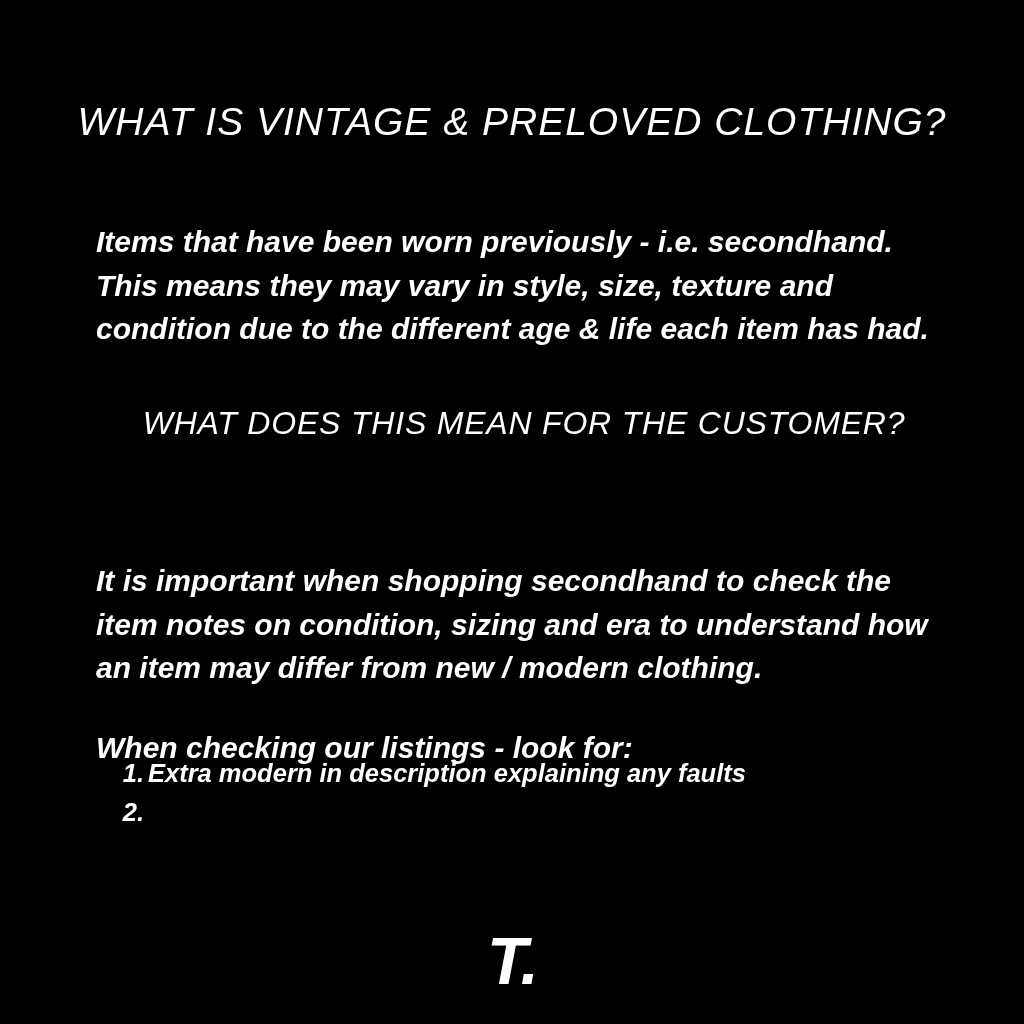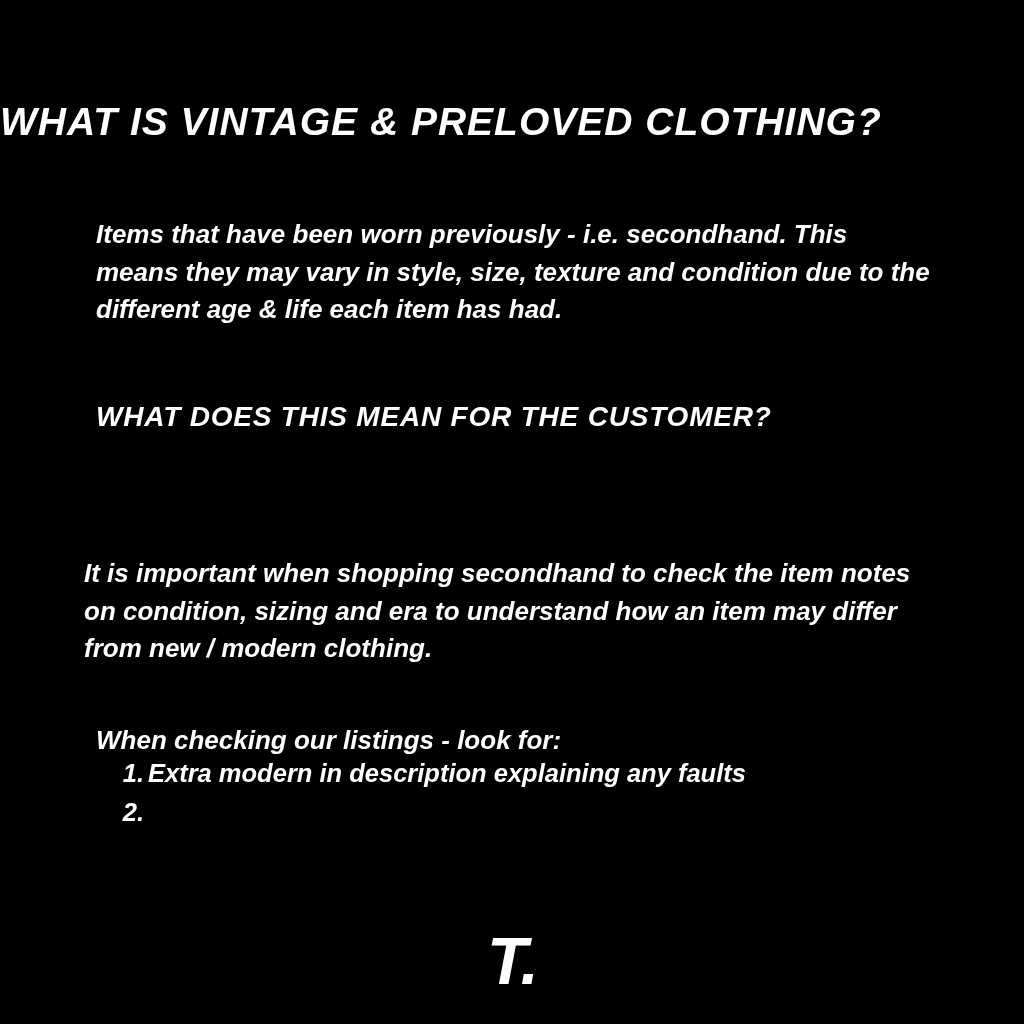--- a/index.html
+++ b/index.html
@@ -14,61 +14,62 @@
     font-family: "Liberation Sans", sans-serif;
     overflow: hidden;
   }
   .page {
     position: relative;
     width: 1024px;
     height: 1024px;
     box-sizing: border-box;
   }
   .heading {
-    font-weight: bold;
+    text-align: center;
+    font-weight: normal;
     font-style: italic;
     letter-spacing: 0.5px;
     line-height: 1.12;
     color: #ffffff;
   }
   #main-heading {
     position: absolute;
     top: 74px;
     left: 0;
     width: 1024px;
     font-size: 39px;
     letter-spacing: 1px;
   }
   #second-heading {
     position: absolute;
     top: 376px;
-    left: 96px;
+    left: 108px;
     width: 832px;
-    font-size: 28px;
+    font-size: 32px;
     letter-spacing: 0.8px;
     line-height: 1.28;
   }
   .body-text {
     font-weight: bold;
     font-style: italic;
-    font-size: 26px;
+    font-size: 30px;
     line-height: 1.45;
     color: #ffffff;
     text-align: left;
   }
   #para-1 {
     position: absolute;
     top: 190px;
     left: 96px;
     width: 840px;
   }
   #para-2 {
     position: absolute;
     top: 529px;
-    left: 84px;
+    left: 96px;
     width: 840px;
   }
   #para-3 {
     position: absolute;
     top: 696px;
     left: 96px;
     width: 840px;
   }
   #checklist {
     position: absolute;

